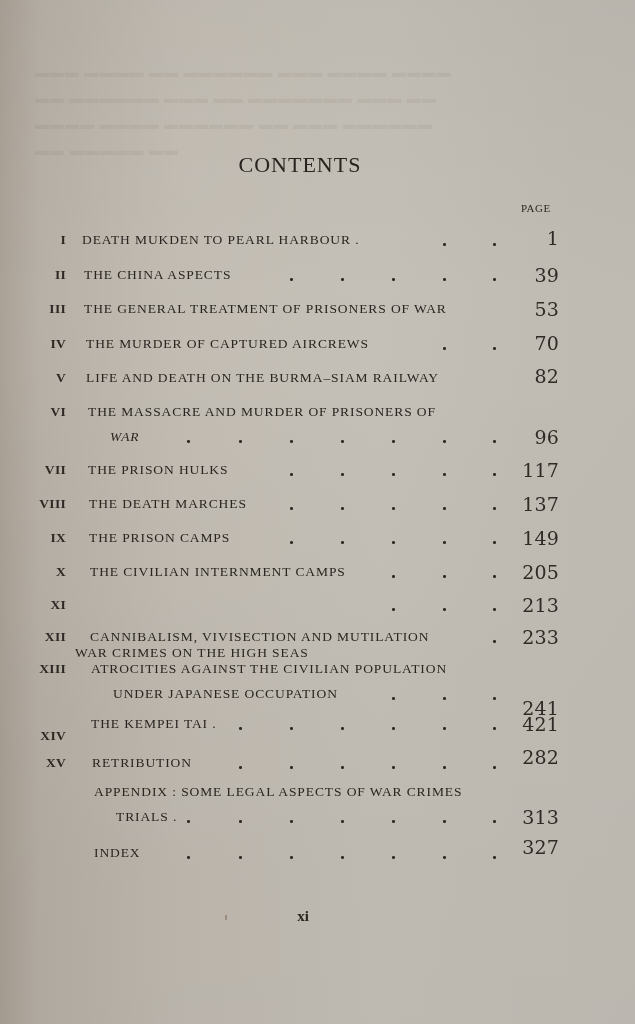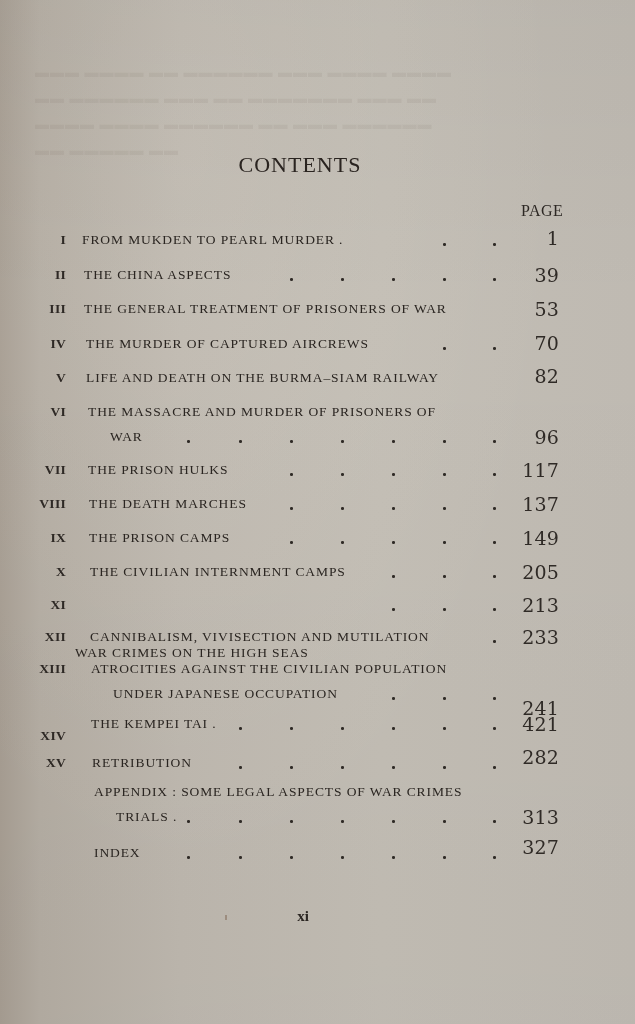--- a/index.html
+++ b/index.html
@@ -18,21 +18,21 @@
   .bleed {
     position: absolute; left: 35px; top: 60px; width: 430px;
     color: rgba(80,70,60,0.07); font-size: 14px; letter-spacing: 1px;
     line-height: 26px; pointer-events: none; white-space: nowrap; overflow: hidden;
   }
   .title {
     position: absolute; left: 0; width: 600px; top: 152px;
     text-align: center; font-size: 22px; letter-spacing: 1px; color: #2a2420;
   }
   .page-head {
-    position: absolute; left: 521px; top: 202px; font-size: 16px; letter-spacing: 0.5px; color: #2d2824;
+    position: absolute; left: 521px; top: 202px; font-size: 11px; letter-spacing: 0.5px; color: #2d2824;
   }
   .entry { position: absolute; left: 0; width: 635px; }
   .line { position: absolute; height: 20px; line-height: 20px; white-space: nowrap; }
   .num {
     position: absolute; right: 569px; text-align: right; font-size: 13.5px; letter-spacing: 0.3px;
     font-weight: bold; color: #2e2925;
   }
   .ttl { font-size: 13.5px; letter-spacing: 0.9px; color: #2a2521; }
   .dots { position: absolute; left: 0; top: 0; height: 20px; }
   .dot {
@@ -58,21 +58,21 @@
   ▬▬▬▬ ▬▬▬▬ ▬▬▬▬▬▬ ▬▬ ▬▬▬ ▬▬▬▬▬▬<br>
   ▬▬ ▬▬▬▬▬ ▬▬
 </div>
 
 <div class="title">CONTENTS</div>
 <div class="page-head">PAGE</div>
 
 <div id="toc">
     <div class="entry" style="top: 230px;">
       <div class="num line" style="top: 0px;">I</div>
-      <div class="ttl line" style="top: 0px; left: 82px;">FROM MUKDEN TO PEARL MURDER .</div>
+      <div class="ttl line" style="top: 0px; left: 82px;">DEATH MUKDEN TO PEARL HARBOUR .</div>
       <div class="dots" style="top: 0px;">
         <span class="dot" style="left: 443px;"></span>
         <span class="dot" style="left: 493px;"></span>
       </div>
       <div class="pg line" style="top: -2px;">1</div>
     </div>
     <div class="entry" style="top: 265px;">
       <div class="num line" style="top: 0px; text-align: center;">II</div>
       <div class="ttl line" style="top: 0px; left: 84px;">THE CHINA ASPECTS</div>
       <div class="dots" style="top: 0px;">
@@ -101,21 +101,21 @@
     </div>
     <div class="entry" style="top: 368px;">
       <div class="num line" style="top: 0px;">V</div>
       <div class="ttl line" style="top: 0px; left: 86px;">LIFE AND DEATH ON THE BURMA–SIAM RAILWAY</div>
       <div class="dots" style="top: 0px;"></div>
       <div class="pg line" style="top: -2px;">82</div>
     </div>
     <div class="entry" style="top: 402px;">
       <div class="num line" style="top: 0px;">VI</div>
       <div class="ttl line" style="top: 0px; left: 88px;">THE MASSACRE AND MURDER OF PRISONERS OF</div>
-      <div class="ttl line" style="top: 25px; left: 110px;">WAR</div>
+      <div class="ttl line" style="top: 25px; left: 110px; font-style: italic;">WAR</div>
       <div class="dots" style="top: 25px;">
         <span class="dot" style="left: 187px;"></span>
         <span class="dot" style="left: 239px;"></span>
         <span class="dot" style="left: 290px;"></span>
         <span class="dot" style="left: 341px;"></span>
         <span class="dot" style="left: 392px;"></span>
         <span class="dot" style="left: 443px;"></span>
         <span class="dot" style="left: 493px;"></span>
       </div>
       <div class="pg line" style="top: 25px;">96</div>

